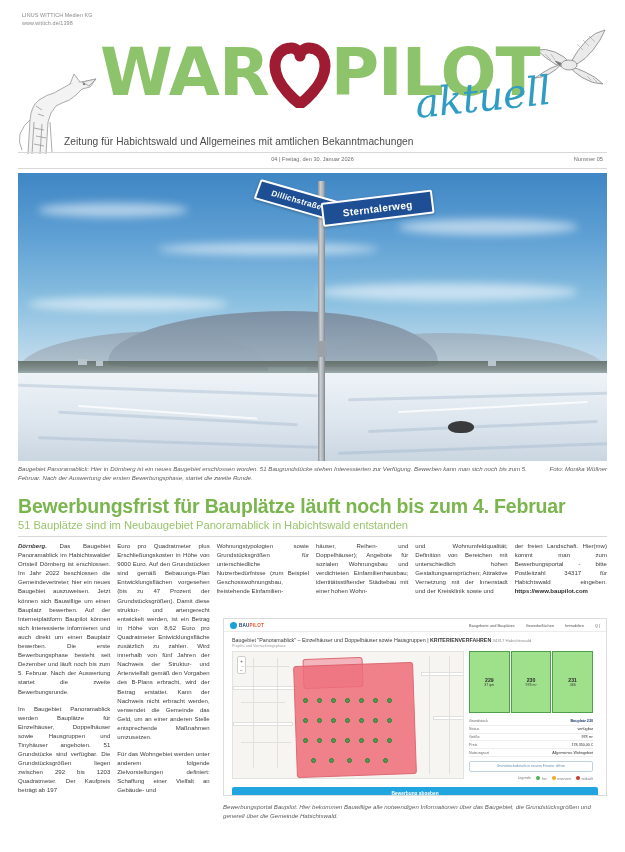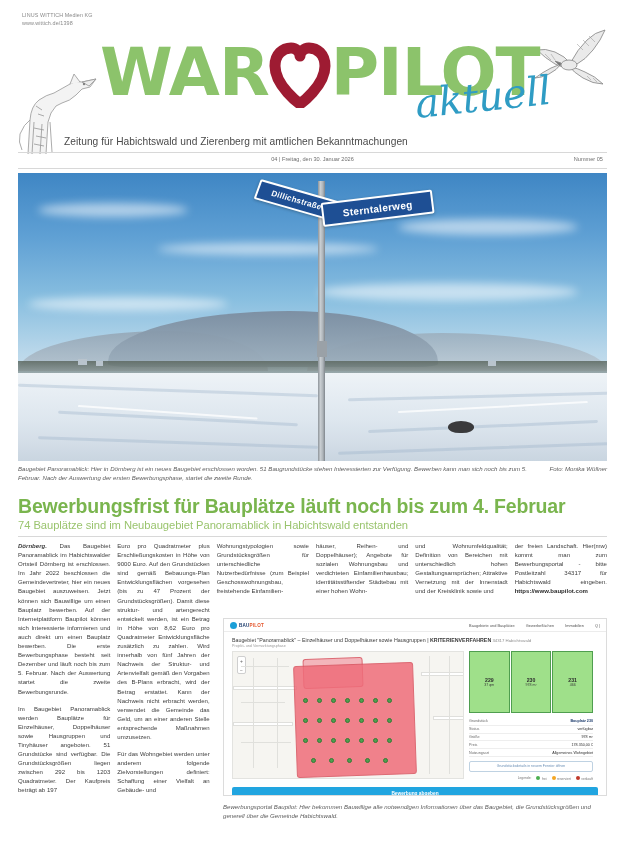--- a/index.html
+++ b/index.html
@@ -289,21 +289,21 @@
           <svg viewBox="0 0 62 66" width="62" height="66">
             <path d="M31 62 C31 62 6 44 6 24 C6 12 14 6 22 6 C27 6 31 10 31 14 C31 10 35 6 40 6 C48 6 56 12 56 24 C56 44 31 62 31 62 Z" fill="none" stroke="#9e1b32" stroke-width="11" stroke-linecap="round" stroke-linejoin="round"></path>
           </svg>
         </span>
         <span class="logo-part">PILOT</span>
       </div>
     </div>
 
     <div class="aktuell">aktuell</div>
 
-    <div class="tagline">Zeitung für Habichtswald und Zierenberg mit amtlichen Bekanntmachungen</div>
+    <div class="tagline">Zeitung für Habichtswald und Allgemeines mit amtlichen Bekanntmachungen</div>
 
     <div class="rule-top"></div>
     <div class="issue-line">
       <div class="issue-date">04 | Freitag, den 30. Januar 2026</div>
       <div class="issue-num">Nummer 05</div>
     </div>
     <div class="rule-bottom"></div>
   </div>
 
   <div class="hero">
@@ -342,21 +342,21 @@
     <div class="signplate sign-left">Dillichstraße</div>
     <div class="signplate sign-right">Sterntalerweg</div>
   </div>
 
   <div class="cap1">
     <span class="credit">Foto: Monika Wüllner</span>
     <span>Baugebiet Panoramablick: Hier in Dörnberg ist ein neues Baugebiet erschlossen worden. 51 Baugrundstücke stehen Interessierten zur Verfügung. Bewerben kann man sich noch bis zum 5. Februar. Nach der Auswertung der ersten Bewerbungsphase, startet die zweite Runde.</span>
   </div>
 
   <div class="headline">Bewerbungsfrist für Bauplätze läuft noch bis zum 4. Februar</div>
-  <div class="subhead">74 Bauplätze sind im Neubaugebiet Panoramablick in Habichtswald entstanden</div>
+  <div class="subhead">51 Bauplätze sind im Neubaugebiet Panoramablick in Habichtswald entstanden</div>
   <div class="rule-head"></div>
 
   <div class="cols">
 
     <div class="col">
       <p><span class="lead">Dörnberg.</span><span> Das Baugebiet Panoramablick im Habichtswalder Ortsteil Dörnberg ist erschlossen. Im Jahr 2022 beschlossen die Gemeindevertreter, hier ein neues Baugebiet auszuweisen. Jetzt können sich Bauwillige um einen Bauplatz bewerben. Auf der Internetplattform Baupilot können sich Interessierte informieren und auch direkt um einen Bauplatz bewerben. Die erste Bewerbungsphase besteht seit Dezember und läuft noch bis zum 5. Februar. Nach der Auswertung startet die zweite Bewerbungsrunde.</span></p>
       <p><span>Im Baugebiet Panoramablick werden Bauplätze für Einzelhäuser, Doppelhäuser sowie Hausgruppen und Tinyhäuser angeboten. 51 Grundstücke sind verfügbar. Die Grundstücksgrößen liegen zwischen 292 bis 1203 Quadratmeter. Der Kaufpreis beträgt ab 197</span></p>
     </div>
 
     <div class="col">

